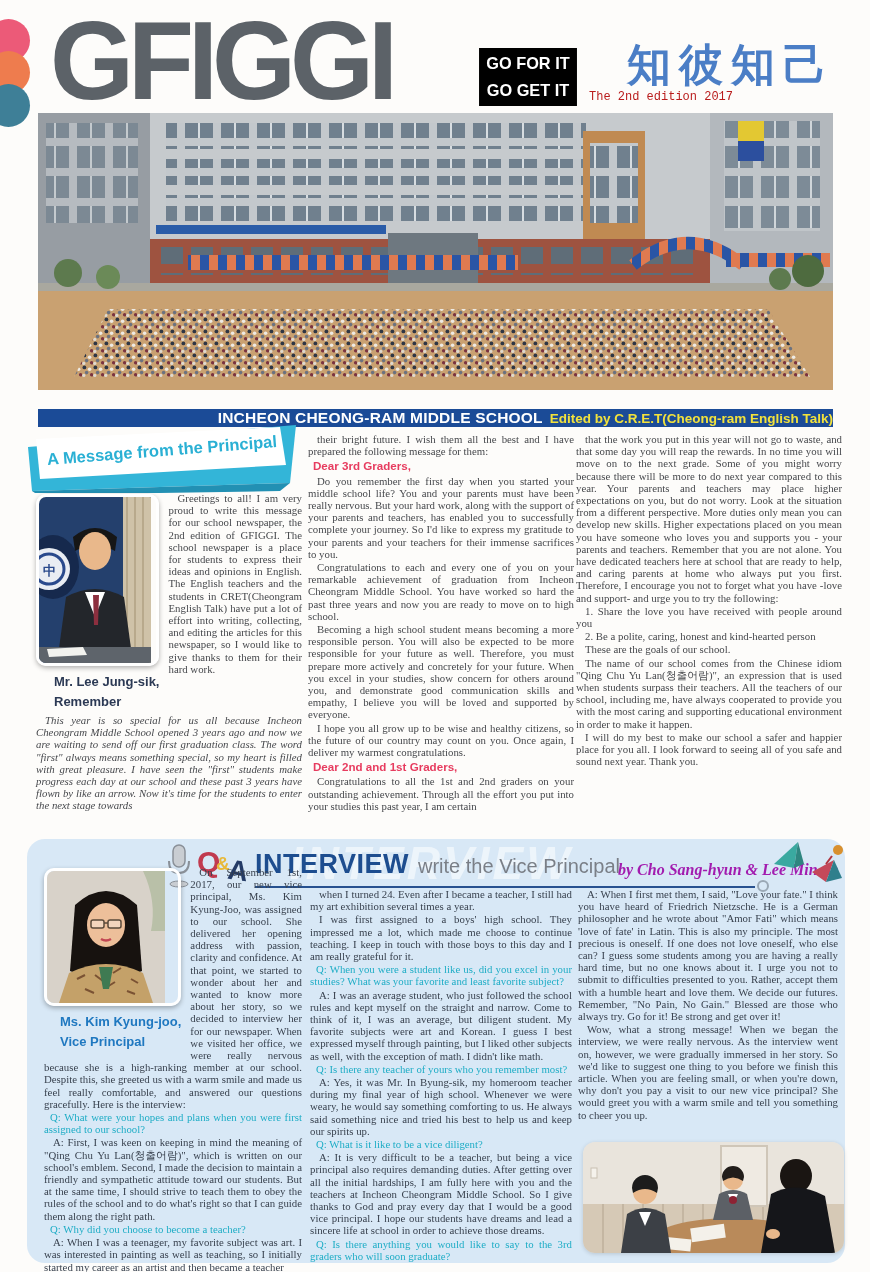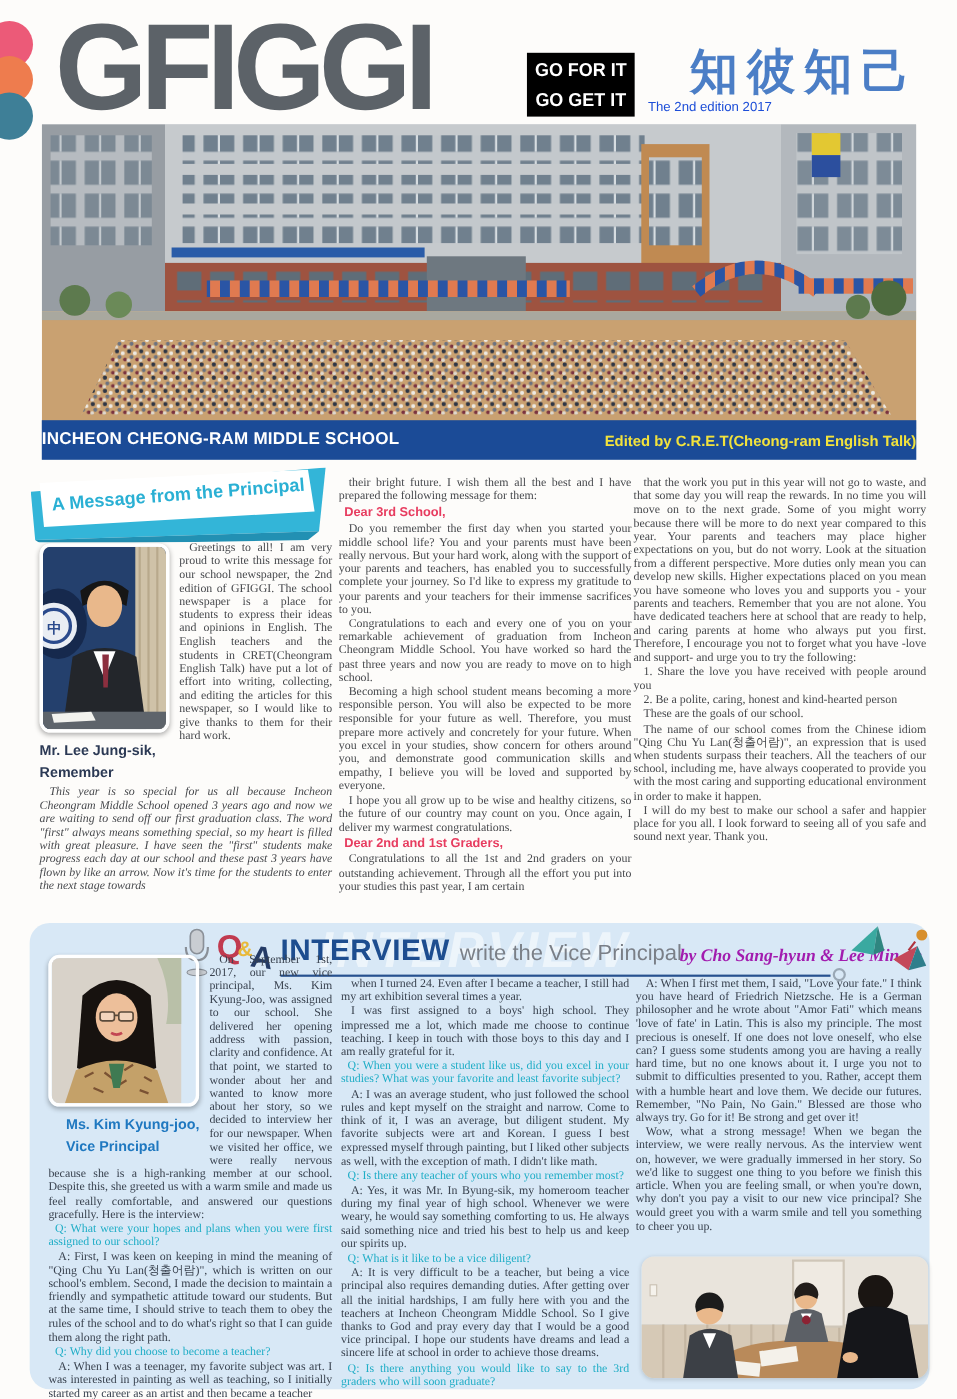--- a/index.html
+++ b/index.html
@@ -14,28 +14,28 @@
   .dot3 { top:84px;  background:#3e7f97; }
   .logo { position:absolute; left:50px; top:-4px; font-family:"Liberation Sans",sans-serif;
           font-size:108px; font-weight:800; letter-spacing:-6px; color:#5c6268;
           transform:scaleY(1.03); transform-origin:top left; }
   .badge { position:absolute; left:477px; top:48px; width:102px; height:58px; background:#000;
            color:#fff; font-family:"Liberation Sans",sans-serif; font-weight:700;
            font-size:17px; line-height:1.6; display:flex; flex-direction:column;
            justify-content:center; align-items:center; transform:scaleX(.96); }
   .cjk { position:absolute; left:585px; top:36px; font-size:44px; color:#4b7ec6;
          letter-spacing:8px; font-weight:600;margin-left:42px; }
-  .edition { position:absolute; left:589px; top:90px; font-size:12px; color:#1d4ed8;
-             font-family:Liberation Sans, sans-serif; }
+  .edition { position:absolute; left:589px; top:90px; font-size:12px; color:#b91c1c;
+             font-family:Liberation Mono, monospace; }
 
   
   .main-photo { position:absolute; left:38px; top:113px; width:795px; height:277px; }
   .main-photo svg { width:100%; height:100%; display:block; }
-  .banner { position:absolute; left:38px; top:382px; width:795px; height:36px;
-            background:#1b4b97; display:flex; justify-content:space-between; align-items:center;
+  .banner { position:absolute; left:38px; top:409px; width:795px; height:18px;
+            background:#1b4b97; display:flex; justify-content:flex-end; align-items:center;
             gap:7px; font-family:"Liberation Sans",sans-serif; font-weight:700; }
   .banner .school { color:#fff; font-size:15.5px; letter-spacing:.2px; }
   .banner .edited { color:#f2e23c; font-size:13.5px; }
 
   
   .ribbon { position:absolute; left:28px; top:425px; width:272px; height:68px; }
   .ribbon svg { position:absolute; inset:0; width:100%; height:100%; }
   .ribbon .label { position:absolute; left:10px; top:16px; width:248px;
                    transform:rotate(-4.5deg); color:#2ab0d4; font-family:"Liberation Sans",sans-serif;
                    font-weight:700; font-size:16.5px; text-align:center; }
@@ -55,21 +55,21 @@
   .pcol1 { left:36px;  top:492px; width:266px; }
   .pcol2 { left:308px; top:433px; width:266px; }
   .pcol3 { left:576px; top:433px; width:266px; }
 
   figure.portrait { float:left; margin:2px 9px 3px 0; }
   figure.portrait .frame { border:3px solid #fff; border-radius:10px; overflow:hidden;
                            box-shadow:0 2px 5px rgba(0,0,0,.3); }
   figure.portrait svg { display:block; }
   figure.portrait figcaption { margin-top:6px; font-family:"Liberation Sans",sans-serif;
                                font-weight:700; font-size:13px; line-height:1.5; }
-  .pcap { color:#2b3954; }
+  .pcap { color:#2b3954;margin-left:18px; }
   .vcap { color:#1f78c0;margin-left:16px; }
 
   
   .ipanel { position:absolute; left:27px; top:839px; width:818px; height:424px;
             background:#d8e8f6; border-radius:18px; }
   .watermark { position:absolute; left:290px; top:836px; font-family:"Liberation Sans",sans-serif;
                font-weight:800; font-style:italic; font-size:46px; letter-spacing:3px;
                color:rgba(255,255,255,.55); z-index:1; pointer-events:none; }
   .ihead { position:absolute; left:255px; top:849px; z-index:2; white-space:nowrap; }
   .ihead .t1 { font-family:"Liberation Sans",sans-serif; font-weight:800; font-size:27px;
@@ -203,21 +203,21 @@
     <figcaption class="pcap">
       <div>Mr. Lee Jung-sik,</div>
       <div>Remember</div>
     </figcaption>
   </figure>
 <p class="t-p">Greetings to all! I am very proud to write this message for our school newspaper, the 2nd edition of GFIGGI. The school newspaper is a place for students to express their ideas and opinions in English. The English teachers and the students in CRET(Cheongram English Talk) have put a lot of effort into writing, collecting, and editing the articles for this newspaper, so I would like to give thanks to them for their hard work.</p>
     <p class="t-pc">This year is so special for us all because Incheon Cheongram Middle School opened 3 years ago and now we are waiting to send off our first graduation class. The word "first" always means something special, so my heart is filled with great pleasure. I have seen the "first" students make progress each day at our school and these past 3 years have flown by like an arrow. Now it's time for the students to enter the next stage towards</p>
   </div>
 <div class="col pcol2">
     <p class="t-p">their bright future. I wish them all the best and I have prepared the following message for them:</p>
-    <p class="t-red">Dear 3rd School,</p>
+    <p class="t-red">Dear 3rd Graders,</p>
     <p class="t-p">Do you remember the first day when you started your middle school life? You and your parents must have been really nervous. But your hard work, along with the support of your parents and teachers, has enabled you to successfully complete your journey. So I'd like to express my gratitude to your parents and your teachers for their immense sacrifices to you.</p>
     <p class="t-p">Congratulations to each and every one of you on your remarkable achievement of graduation from Incheon Cheongram Middle School. You have worked so hard the past three years and now you are ready to move on to high school.</p>
     <p class="t-p">Becoming a high school student means becoming a more responsible person. You will also be expected to be more responsible for your future as well. Therefore, you must prepare more actively and concretely for your future. When you excel in your studies, show concern for others around you, and demonstrate good communication skills and empathy, I believe you will be loved and supported by everyone.</p>
     <p class="t-p">I hope you all grow up to be wise and healthy citizens, so the future of our country may count on you. Once again, I deliver my warmest congratulations.</p>
     <p class="t-red">Dear 2nd and 1st Graders,</p>
     <p class="t-p">Congratulations to all the 1st and 2nd graders on your outstanding achievement. Through all the effort you put into your studies this past year, I am certain</p>
   </div>
 <div class="col pcol3">
     <p class="t-p">that the work you put in this year will not go to waste, and that some day you will reap the rewards. In no time you will move on to the next grade. Some of you might worry because there will be more to do next year compared to this year. Your parents and teachers may place higher expectations on you, but do not worry. Look at the situation from a different perspective. More duties only mean you can develop new skills. Higher expectations placed on you mean you have someone who loves you and supports you - your parents and teachers. Remember that you are not alone. You have dedicated teachers here at school that are ready to help, and caring parents at home who always put you first. Therefore, I encourage you not to forget what you have -love and support- and urge you to try the following:</p>
     <p class="t-p">1. Share the love you have received with people around you</p>

